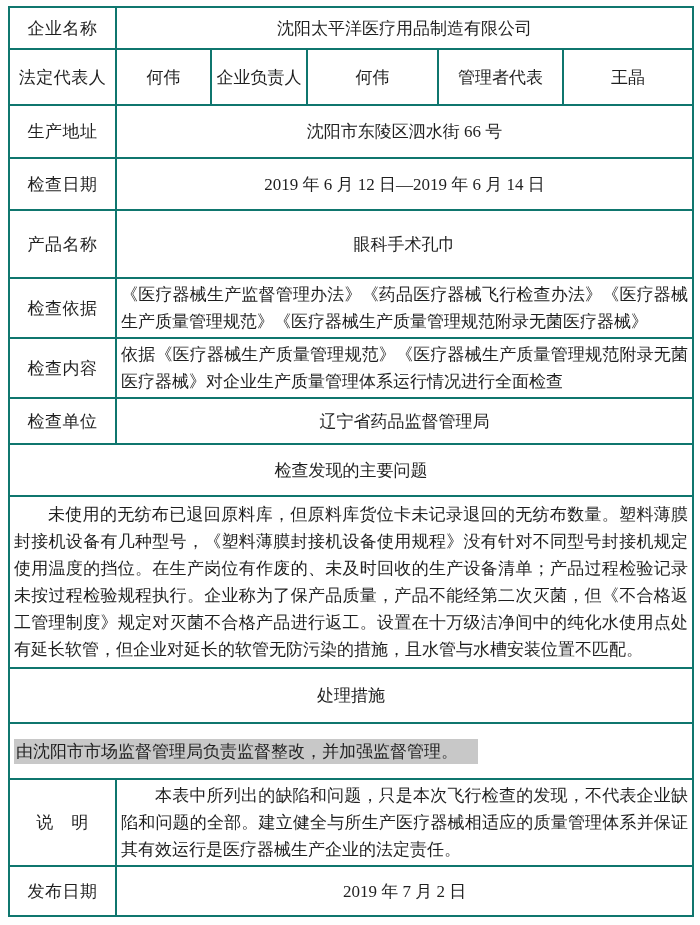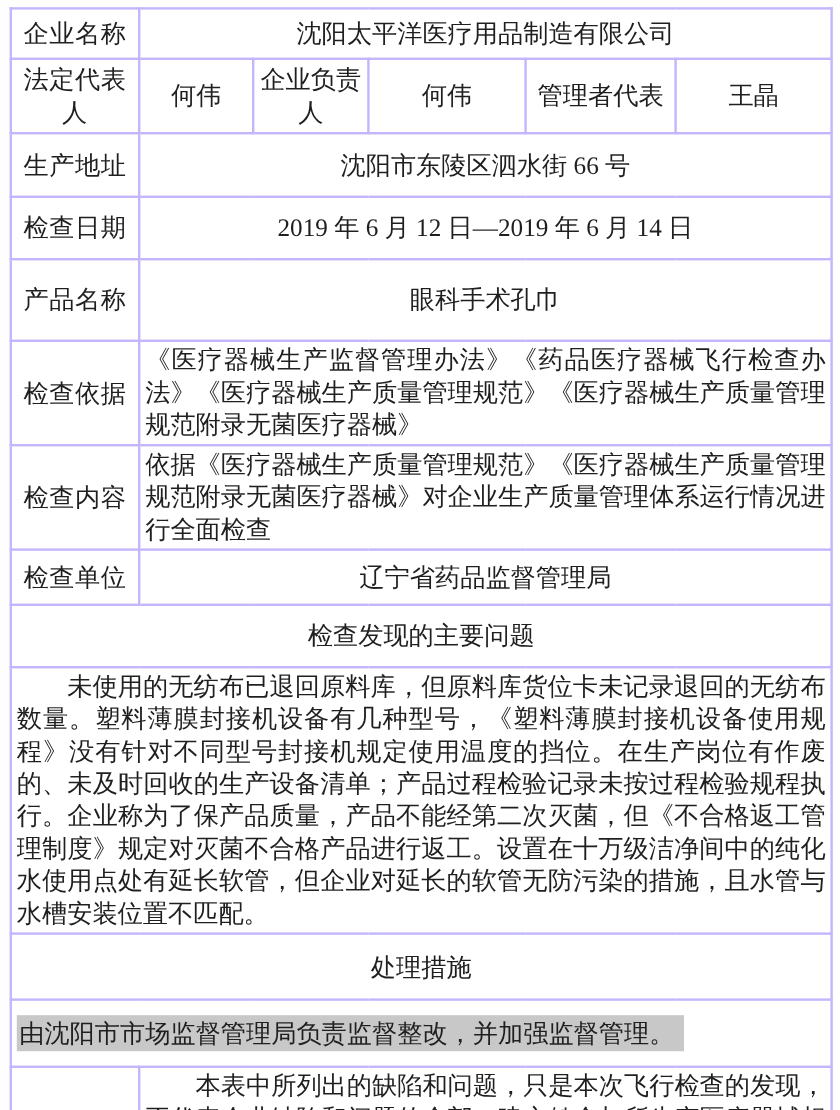--- a/index.html
+++ b/index.html
@@ -16,22 +16,22 @@
     top: 6px;
     left: 8px;
   }
   table.report {
     border-collapse: collapse;
     width: 684px;
     table-layout: fixed;
     background: #fff;
   }
   table.report td {
-    border: 2px solid #c4b5fd;
-    font-size: 21px;
+    border: 2px solid #0f766e;
+    font-size: 17px;
     padding: 2px 4px;
     vertical-align: middle;
     overflow: hidden;
   }
   .c { text-align: center; }
   .label-cell { text-align: center; letter-spacing: 0.5px; }
   .para-cell {
     text-align: justify;
     padding: 4px 10px;
     line-height: 27px;
@@ -39,26 +39,26 @@
   }
   .para-cell p { margin: 0; }
   .indent p { text-indent: 2em; }
   .dashed-left { border-left: 1.5px dashed #9a9a9a !important; }
   .measures-cell {
     padding-left: 44px;
     vertical-align: middle;
   }
   .hl {
     background: #c8c8c8;
-    padding: 3px 8px 3px 2px;
+    padding: 3px 20px 3px 2px;
   }
   
   .r1  { height: 42px; }
   .r2  { height: 52px; }
-  .r3  { height: 38px; margin-top: 13px; }
+  .r3  { height: 56px; margin-top: 13px; }
   .r4  { height: 53px; }
   .r5  { height: 52px; }
   .r6  { height: 68px; }
   .r7  { height: 55px; }
   .r8  { height: 56px; }
   .r9  { height: 46px; }
   .r10 { height: 52px; }
   .r11 { height: 166px; vertical-align: top; }
   .r12 { height: 55px; }
   .r13 { height: 56px; }

